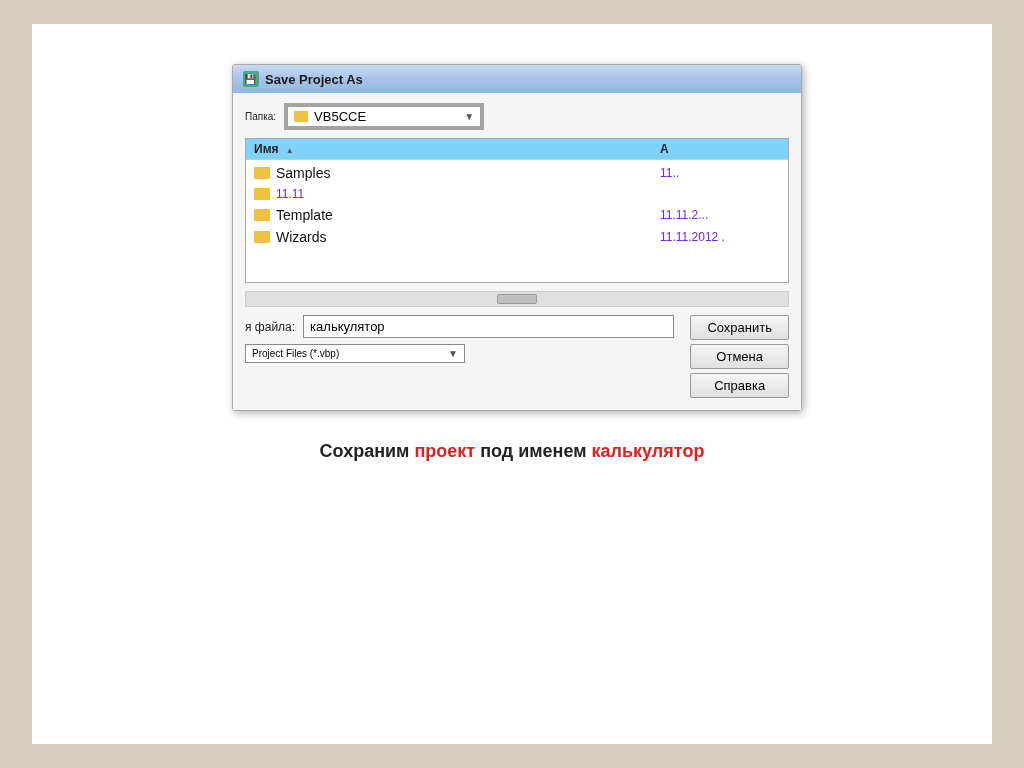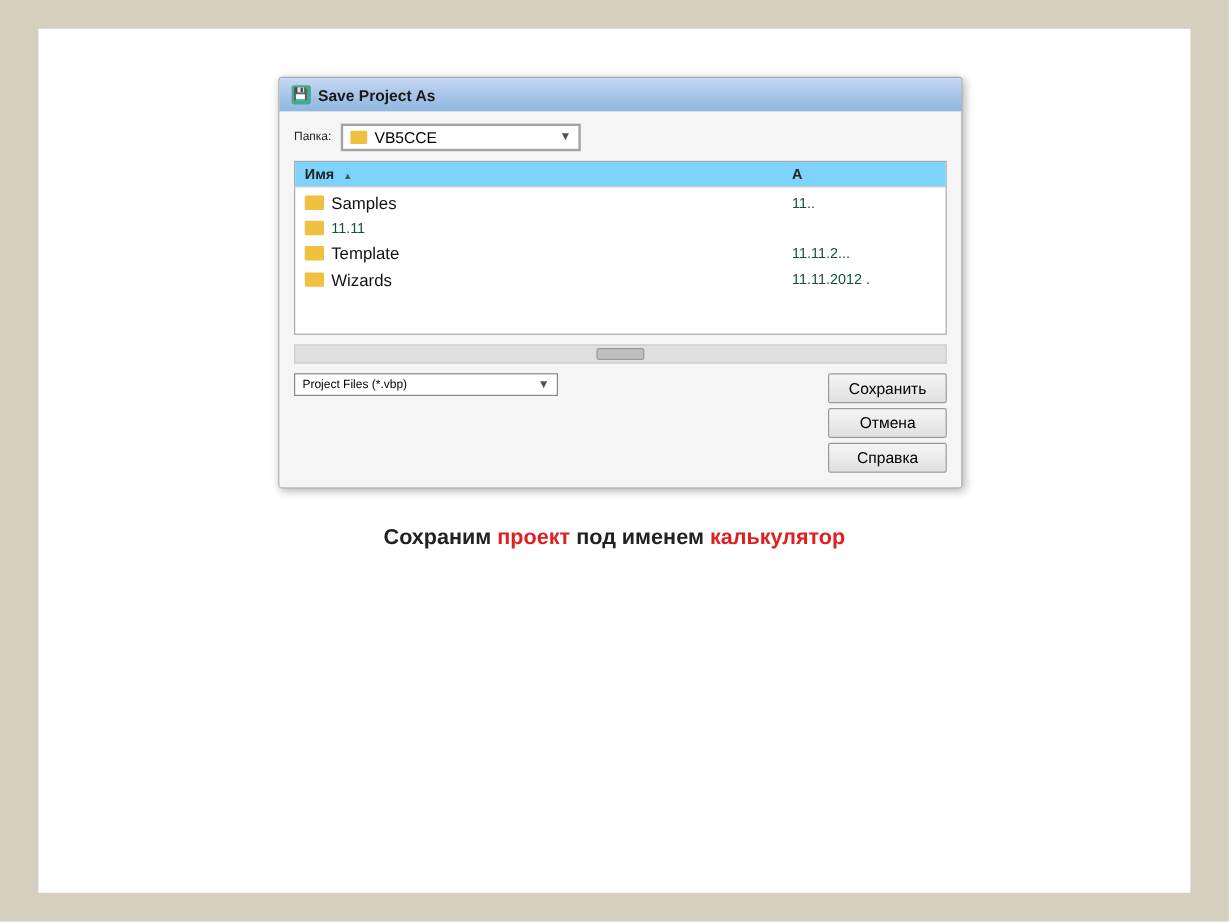--- a/index.html
+++ b/index.html
@@ -92,21 +92,21 @@
     .folder-label {
       font-size: 10px;
       color: #222;
       white-space: nowrap;
     }
 
     .folder-dropdown {
       display: flex;
       align-items: center;
       background: white;
-      border: 2px solid #a3a3a3;
+      border: 4px solid #a3a3a3;
       padding: 2px 6px;
       min-width: 200px;
       cursor: pointer;
       gap: 6px;
     }
 
     .folder-icon-sm {
       width: 14px;
       height: 11px;
       background: #f0c040;
@@ -182,21 +182,21 @@
 
     .file-item-name {
       flex: 1;
       font-size: 14px;
       color: #111;
     }
 
     .file-item-date {
       width: 120px;
       font-size: 12px;
-      color: #14532d;
+      color: #6d28d9;
     }
 
     
     .scrollbar-area {
       border: 1px solid #ccc;
       height: 16px;
       background: #e0e0e0;
       margin-bottom: 8px;
       display: flex;
       align-items: center;
@@ -346,20 +346,24 @@
           </div>
         </div>
 
         <div class="scrollbar-area">
           <div class="scrollbar-thumb"></div>
         </div>
 
         <div style="display:flex; gap:8px; align-items:flex-start;">
           <div style="flex:1;">
 
+            <div class="bottom-form">
+              <span class="form-label">я файла:</span>
+              <input class="form-input" type="text" value="калькулятор" style="">
+            </div>
 
             <div class="file-type-row">
               <div class="file-type-dropdown">
                 <span class="file-type-text">Project Files (*.vbp)</span>
                 <span class="dropdown-arrow">▼</span>
               </div>
             </div>
           </div>
 
           <div class="buttons-col" style="position:relative; right:auto; bottom:auto; margin-left:8px;">

